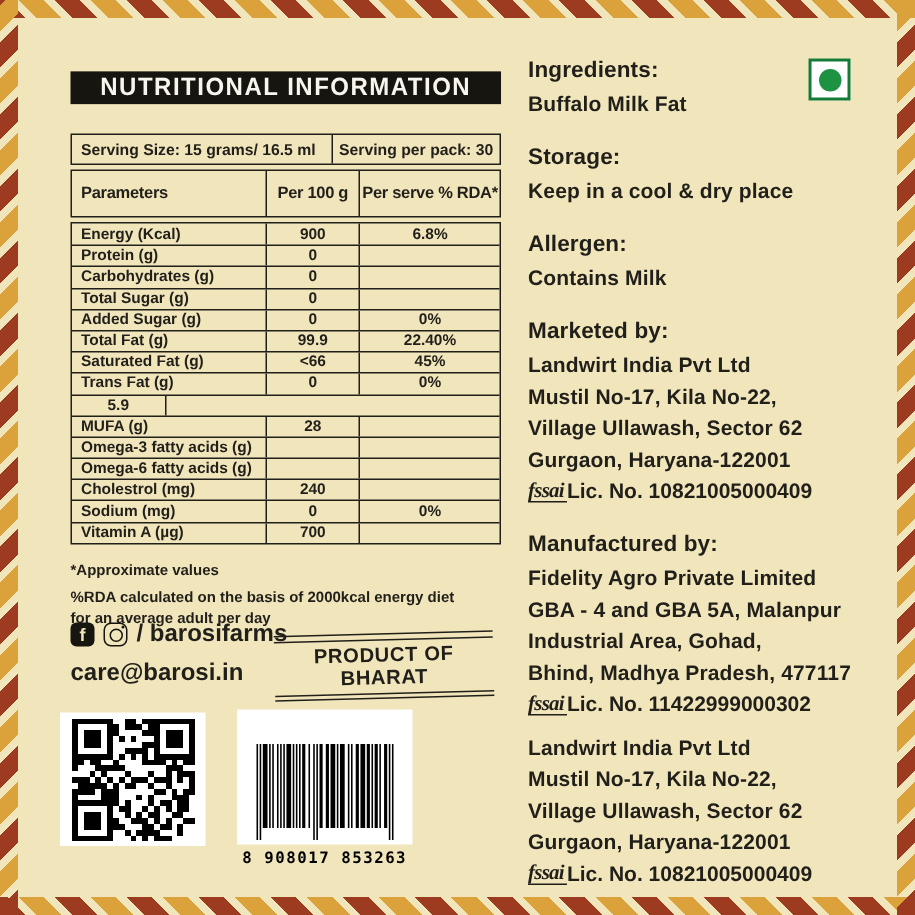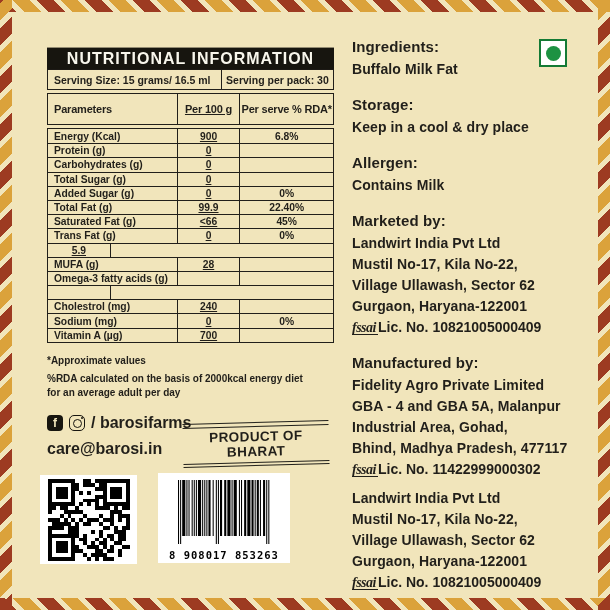--- a/index.html
+++ b/index.html
@@ -17,28 +17,28 @@
     background:repeating-linear-gradient(45deg,#9d3b21 0 12px,transparent 12px 17px,#dba23b 17px 29px,transparent 29px 34px); }
   .edge-left { left:0; top:0; width:12px; height:610px;
     background:repeating-linear-gradient(-45deg,#9d3b21 0 12px,transparent 12px 17px,#dba23b 17px 29px,transparent 29px 34px); }
   .edge-right { right:0; top:0; width:12px; height:610px;
     background:repeating-linear-gradient(-45deg,#9d3b21 0 12px,transparent 12px 17px,#dba23b 17px 29px,transparent 29px 34px); }
 
   
   .nutrition { position:absolute; left:47px; top:48px; width:287px; }
   .nt-title { height:21px; background:#17150f; color:#f8f6ec; display:flex; align-items:center;
     justify-content:center; font-size:16px; font-weight:700; letter-spacing:1px; transform:scaleY(1.04); }
-  .nt-serving { margin-top:0; border:1.5px solid #211f1a; display:flex; height:21px;
+  .nt-serving { margin-top:20px; border:1.5px solid #211f1a; display:flex; height:21px;
     font-size:10.5px; font-weight:700; }
   .nt-serving .ss { width:61%; border-right:1.5px solid #211f1a; display:flex; align-items:center; padding-left:6px; }
   .nt-serving .sp { flex:1; display:flex; align-items:center; justify-content:center; }
   .nt-head { margin-top:3px; border:1.5px solid #211f1a; display:flex; height:32px;
     font-size:11px; font-weight:700; letter-spacing:-0.2px; }
   .col1 { width:45.5%; border-right:1.5px solid #211f1a; display:flex; align-items:center; padding-left:6px; }
-  .col2 { width:22%;  border-right:1.5px solid #211f1a; display:flex; align-items:center; justify-content:center;text-decoration:underline; }
+  .col2 { width:22%;  border-right:1.5px solid #211f1a; display:flex; align-items:center; justify-content:center; }
   .col3 { flex:1; display:flex; align-items:center; justify-content:center;text-align:center; }
   .nt-body { margin-top:3px; border:1.5px solid #211f1a; }
   .nt-row { display:flex; height:14.2px; font-size:10.3px; font-weight:700; }
   .nt-row + .nt-row { border-top:1.3px solid #211f1a; }
   .fn1 { margin-top:12px; font-size:10px; font-weight:700; }
   .fn2 { margin-top:6px; font-size:10px; font-weight:600; width:262px; line-height:14.5px; }
 
   
   .right-col { position:absolute; left:352px; top:36px; width:252px; }
   .sec { margin-bottom:14px; }
@@ -67,22 +67,22 @@
   .ig::after { content:""; position:absolute; right:0.6px; top:0.6px; width:2px; height:2px;
     background:#17150f; border-radius:50%; }
   .email { position:absolute; left:47px; top:440px; font-size:16px; font-weight:700; }
 
   .stamp { position:absolute; left:183px; top:422px; width:146px; transform:rotate(-1.5deg); }
   .stamp-rule { height:4.5px; border-top:1.4px solid #211f1a; border-bottom:1.4px solid #211f1a; }
   .stamp-text { text-align:center; font-size:13.5px; font-weight:800; letter-spacing:0.4px; padding:2px 0 3px; }
 
   .qr { position:absolute; left:40px; top:475px; width:97px; height:89px; background:#ffffff;
     display:flex; align-items:center; justify-content:center; }
-  .barcode { position:absolute; left:158px; top:473px; width:132px; height:90px; background:#ffffff;
-    display:flex; flex-direction:column; align-items:center; padding-top:7px; }
+  .barcode { position:absolute; left:158px; top:473px; width:117px; height:90px; background:#ffffff;
+    display:flex; flex-direction:column; align-items:center; padding-top:23px; }
   .bc-digits { font-family:"DejaVu Sans Mono", monospace; font-size:10.5px; font-weight:700;
     letter-spacing:1px; color:#000; margin-top:1px; white-space:pre; }
 </style>
 </head>
 <body>
 
 <div class="page">
   <div class="edge edge-top"></div>
   <div class="edge edge-bottom"></div>
   <div class="edge edge-left"></div>
@@ -159,20 +159,21 @@
     <div class="col3"></div>
   </div>
 
   <div class="nt-row">
     <div class="col1">Omega-3 fatty acids (g)</div>
     <div class="col2"></div>
     <div class="col3"></div>
   </div>
 
   <div class="nt-row">
+    <div class="col1">Omega-6 fatty acids (g)</div>
     <div class="col2"></div>
     <div class="col3"></div>
   </div>
 
   <div class="nt-row">
     <div class="col1">Cholestrol (mg)</div>
     <div class="col2">240</div>
     <div class="col3"></div>
   </div>
 

